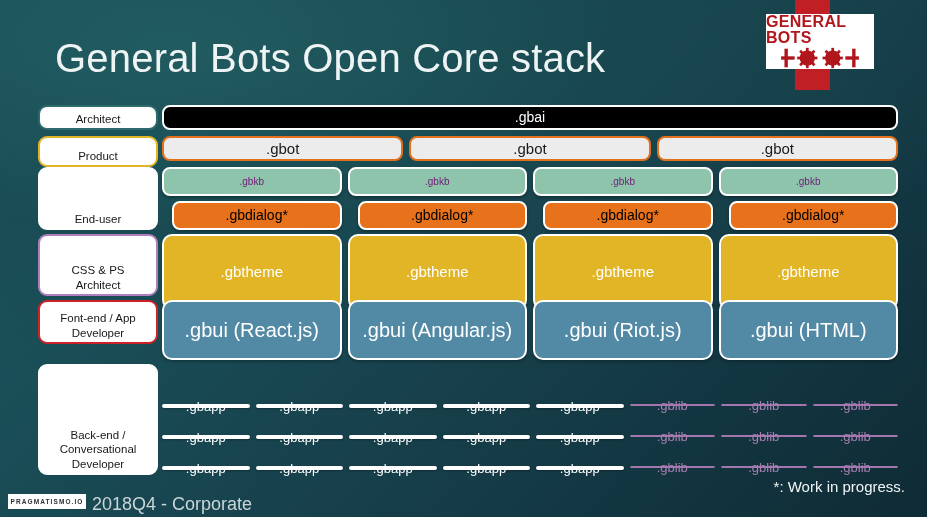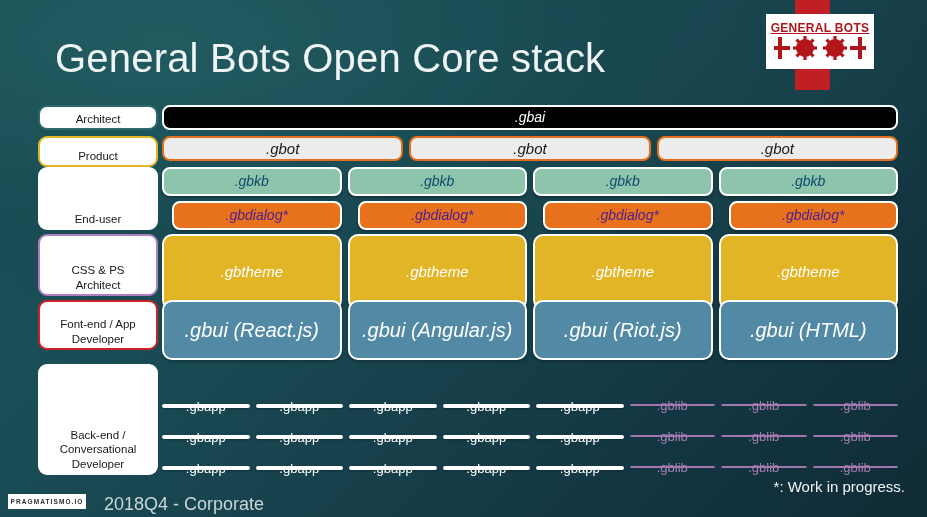--- a/index.html
+++ b/index.html
@@ -47,26 +47,25 @@
     left: 766px; top: 14px;
     width: 108px; height: 55px;
     background: #ffffff;
     display: flex;
     flex-direction: column;
     align-items: center;
     justify-content: center;
     gap: 1px;
   }
   #logo-text {
-    font-size: 12px;
+    font-size: 16px;
     font-weight: bold;
     letter-spacing: 0.3px;
     color: #b0161c;
     line-height: 1;
-    text-decoration: underline;
   }
   #logo-mark { display: block; }
 
   
   #board {
     position: absolute;
     left: 38px;
     top: 101px;
     width: 860px;
     height: 378px;
@@ -88,21 +87,21 @@
     text-align: center;
     color: #17181a;
     font-size: 11.5px;
     line-height: 1.25;
     padding: 2px 4px;
   }
   .role.r-architect { top: 4px;   height: 25px; border: 2px solid #2f6a6d; }
   .role.r-product   { top: 35px;  height: 31px; border: 2px solid #e2b526; }
   .role.r-enduser   { top: 66px;  height: 63px; border: 2px solid #ffffff; }
   .role.r-designer  { top: 133px; height: 62px; border: 2px solid #b07fc0; }
-  .role.r-frontend  { top: 199px; height: 50px; border: 2px solid #cc2127; }
+  .role.r-frontend  { top: 199px; height: 44px; border: 2px solid #cc2127; }
   .role.r-backend   { top: 263px; height: 111px; border: 2px solid #ffffff; }
 
   
   .row { position: absolute; left: 0; width: 736px; display: flex; }
 
   .row-gbai     { top: 4px;   height: 25px; }
   .row-gbot     { top: 35px;  height: 25px; gap: 6px; }
   .row-gbkb     { top: 66px;  height: 29px; gap: 6px; }
   .row-gbdialog { top: 100px; height: 29px; gap: 6px; }
   .row-gbtheme  { top: 133px; height: 76px; gap: 6px; }
@@ -111,46 +110,45 @@
   .cell {
     flex: 1 1 0;
     border-radius: 8px;
     display: flex;
     align-items: center;
     justify-content: center;
     text-align: right;
     font-size: 14px;
     line-height: 1.15;
     padding: 2px 4px;
-    font-style: italic;
   }
 
   .c-gbai {
     background: #000000;
     border: 2px solid #ffffff;
     color: #ffffff;
     font-size: 14px;
   }
   .c-gbot {
     background: #ececec;
     border: 2px solid #e2701c;
     color: #1a1a1a;
     font-size: 15px;
   }
   .c-gbkb {
     background: #8ec4ac;
     border: 2px solid #ffffff;
-    color: #0c4a6e;
-    font-size: 14px;
+    color: #701a75;
+    font-size: 10px;
     box-shadow: 0 2px 3px rgba(0,0,0,0.28);
   }
   .c-gbdialog {
     background: #e8721b;
     border: 2px solid #ffffff;
-    color: #4c1d95;
+    color: #000000;
     font-size: 14px;
     box-shadow: 0 2px 3px rgba(0,0,0,0.28);
     margin-left: 10px;
   }
   .c-gbtheme {
     background: #e2b526;
     border: 2px solid #ffffff;
     color: #ffffff;
     font-size: 15px;
     border-radius: 10px;
@@ -216,21 +214,20 @@
     font-weight: bold;
     color: #2a3135;
   }
   #footer-note {
     position: absolute;
     left: 92px; bottom: 2px;
     font-size: 18px;
     font-weight: 300;
     color: #c8d6d8;
     white-space: nowrap;
-    margin-left: 12px;
   }
   #wip-note {
     position: absolute;
     right: 22px; bottom: 22px;
     font-size: 15px;
     color: #f0f4f4;
     white-space: nowrap;
   }
 </style>
 </head>

